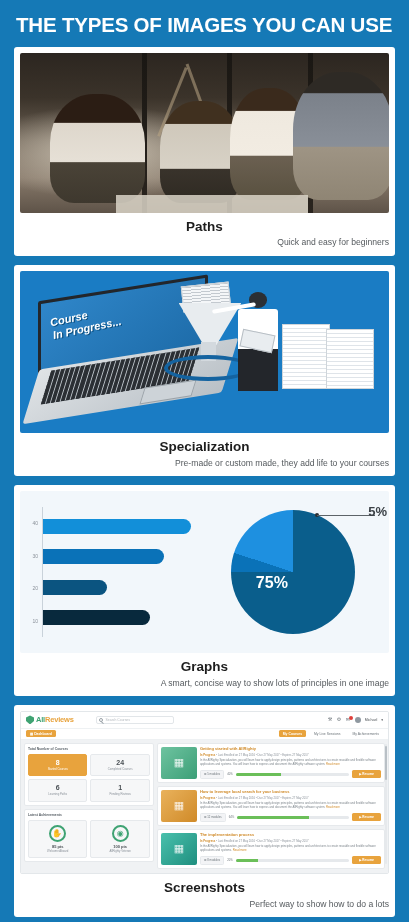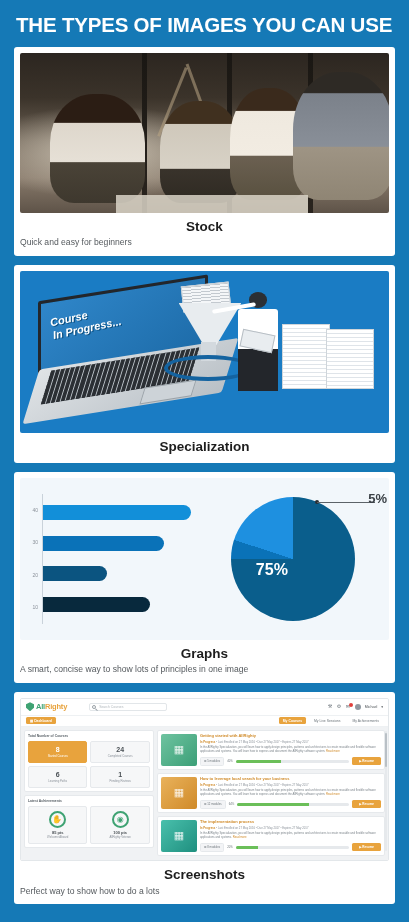--- a/index.html
+++ b/index.html
@@ -45,21 +45,21 @@
   }
   .card-title {
     text-align: center;
     font-size: 13.5px;
     font-weight: bold;
     color: #1d1d1d;
     margin-top: 7px;
     line-height: 1.1;
   }
   .card-sub {
-    text-align: left;
+    text-align: right;
     font-size: 8.6px;
     color: #555a5e;
     margin-top: 3px;
     line-height: 1.2;
   }
 
   
   .photo {
     height: 160px;
     background:
@@ -362,21 +362,21 @@
       <div class="pillar p2"></div>
       <div class="pillar p3"></div>
       <div class="beamA"></div>
       <div class="beamB"></div>
       <div class="person pA"></div>
       <div class="person pB"></div>
       <div class="person pC"></div>
       <div class="person pD"></div>
       <div class="desk"></div>
     </div>
-    <div class="card-title">Stock</div>
+    <div class="card-title">Paths</div>
     <div class="card-sub">Quick and easy for beginners</div>
   </div>
 
   <div class="card">
     <div class="card-media illus">
       <div class="laptop-screen"></div>
       <div class="screen-text">
         <div>Course</div>
         <div>In Progress...</div>
       </div>
@@ -391,20 +391,21 @@
         <div class="head"></div>
         <div class="body"></div>
         <div class="legs"></div>
       </div>
       <div class="arm"></div>
       <div class="tablet"></div>
       <div class="stack s1"></div>
       <div class="stack s2"></div>
     </div>
     <div class="card-title">Specialization</div>
+    <div class="card-sub">Pre-made or custom made, they add life to your courses</div>
   </div>
 
   <div class="card">
     <div class="card-media graphs">
 
       <div class="bar-chart">
         <div class="bc-labels">
           <div class="bc-label">40</div>
           <div class="bc-label">30</div>
           <div class="bc-label">20</div>
@@ -432,21 +433,21 @@
     <div class="card-title">Graphs</div>
     <div class="card-sub">A smart, concise way to show lots of principles in one image</div>
   </div>
 
   <div class="card">
     <div class="card-media appshot">
 
       <div class="app-top">
         <div class="app-logo">
           <div class="shield"></div>
-          <div class="name"><span>All</span><i>Righty</i></div>
+          <div class="name"><span>All</span><i>Reviews</i></div>
         </div>
         <div class="app-search">
           <span class="mag"></span>
           <span class="app-search-ph">Search Courses</span>
         </div>
         <div class="app-top-right">
           <span class="app-icon">⚒</span>
           <span class="app-icon">⚙</span>
           <span class="app-icon app-bell"><span>✉</span><span class="dot"></span></span>
           <span class="app-avatar"></span>

